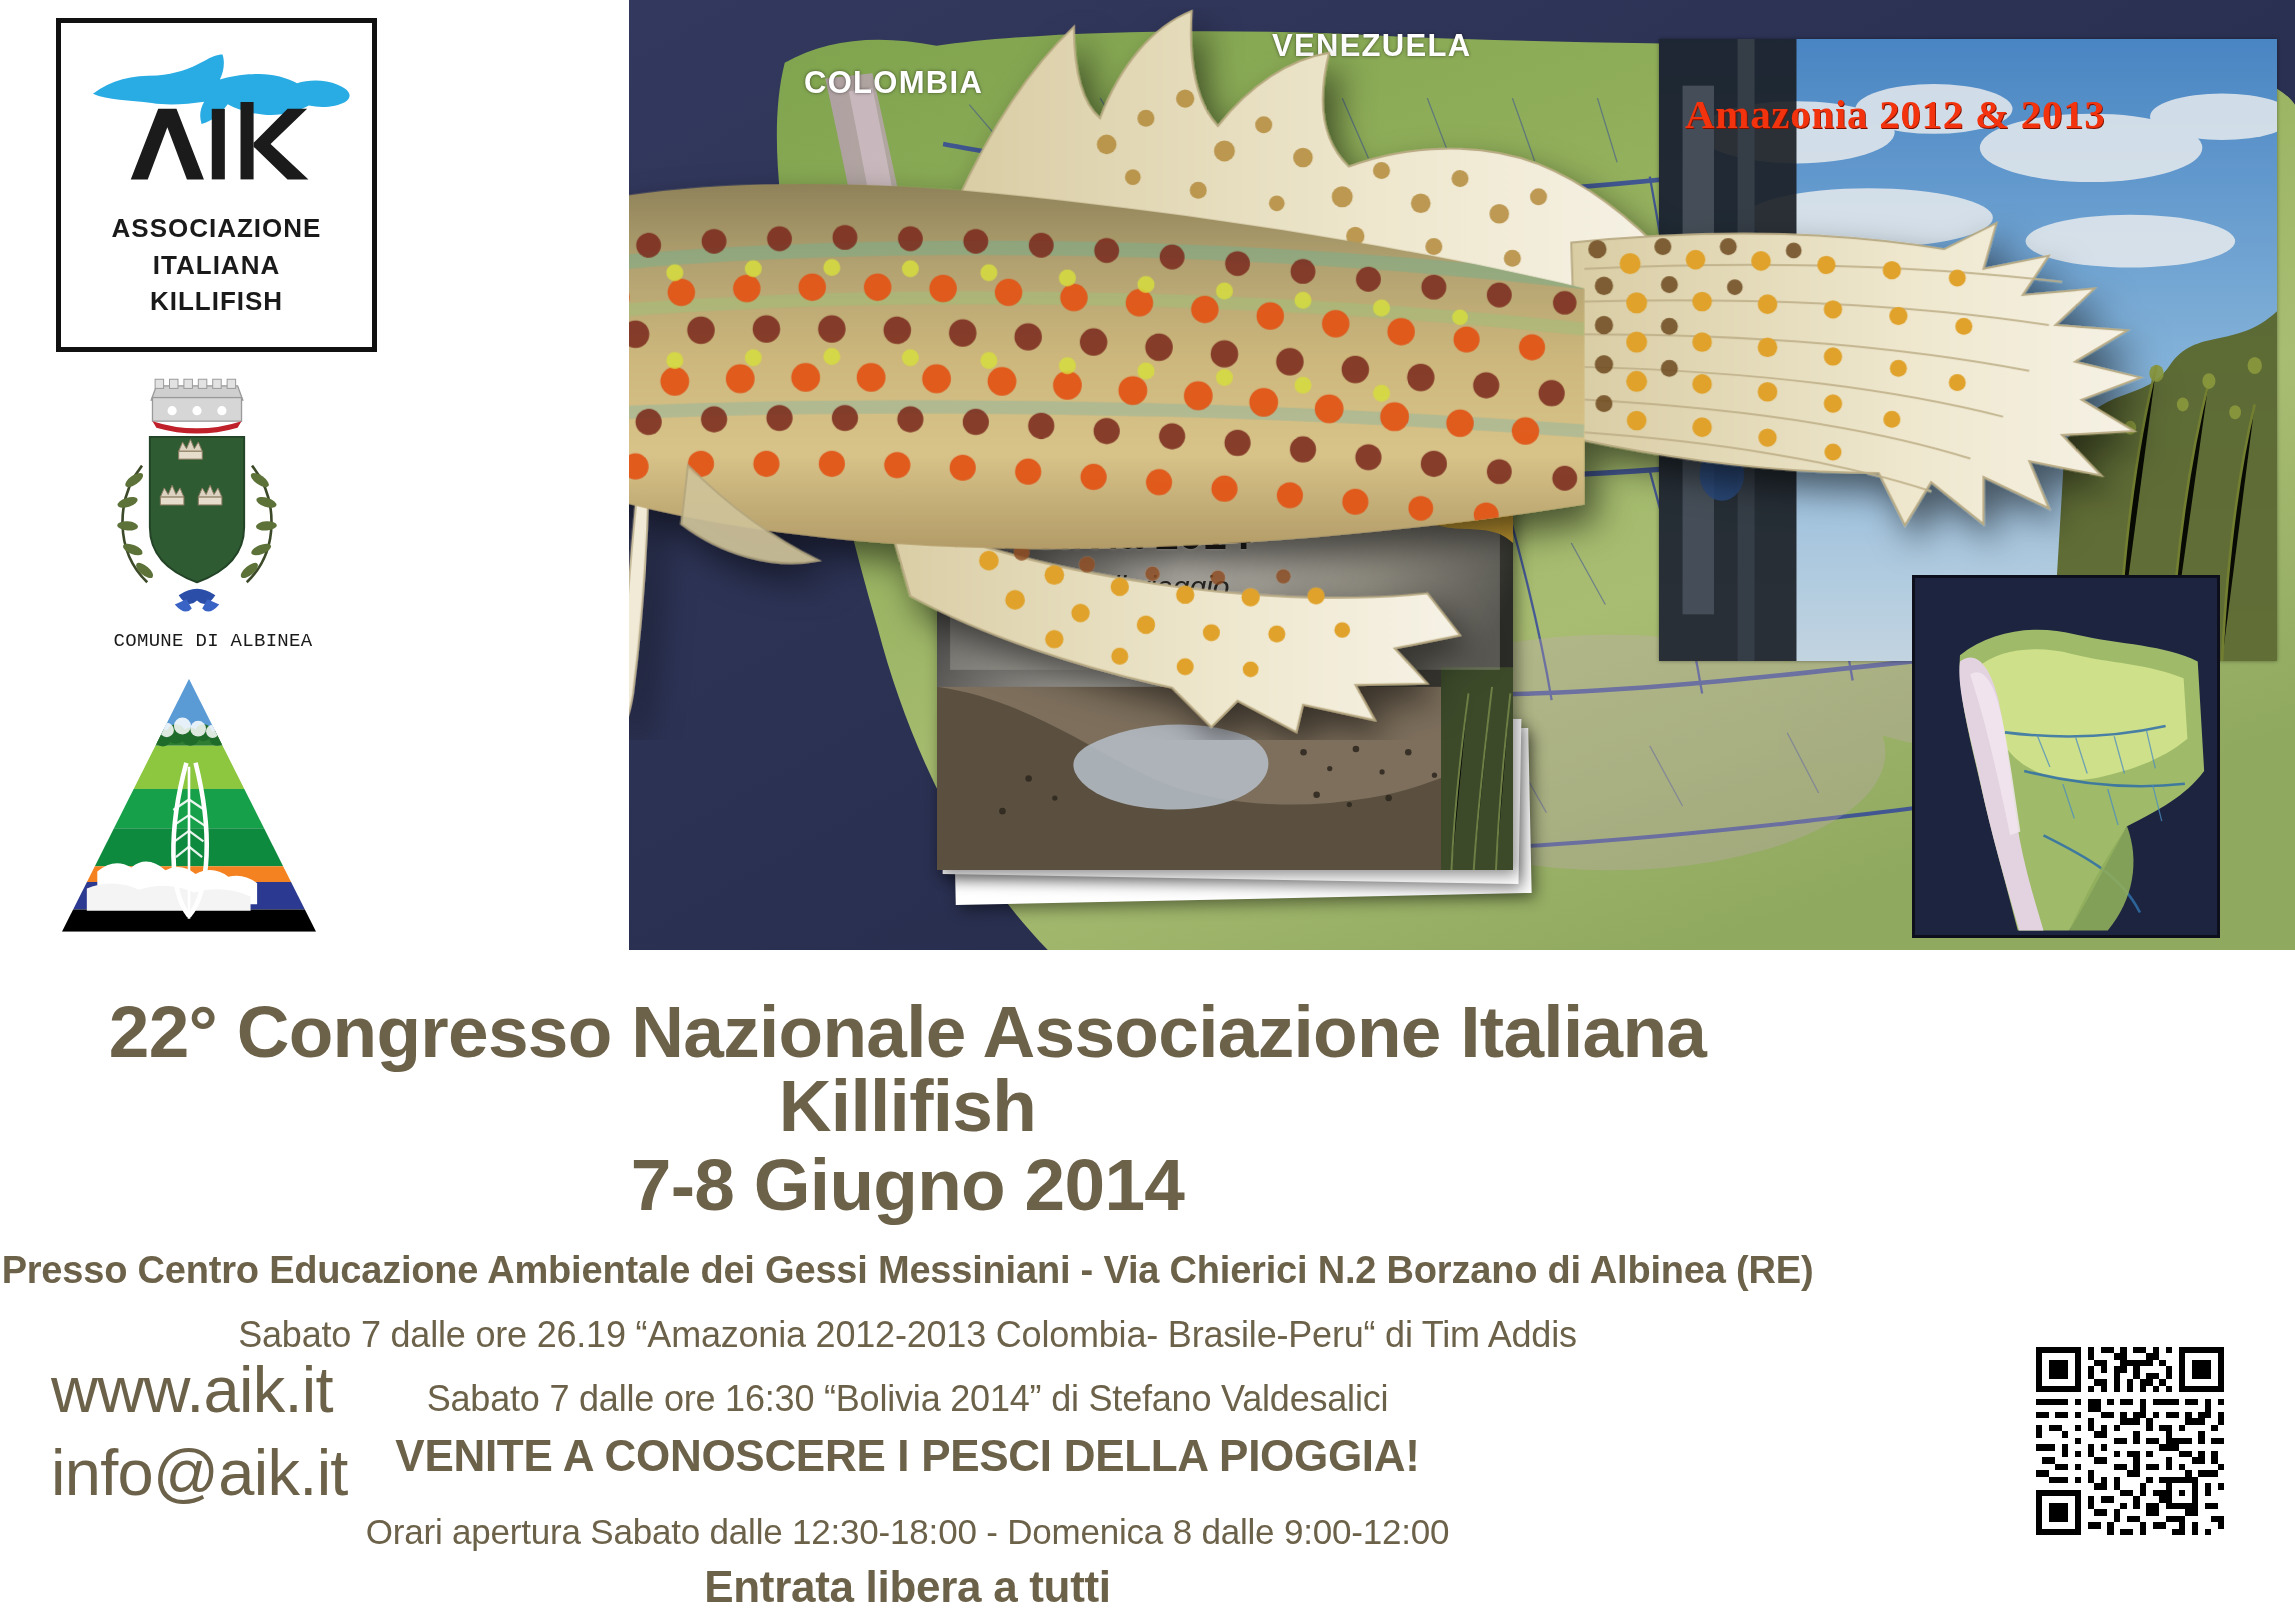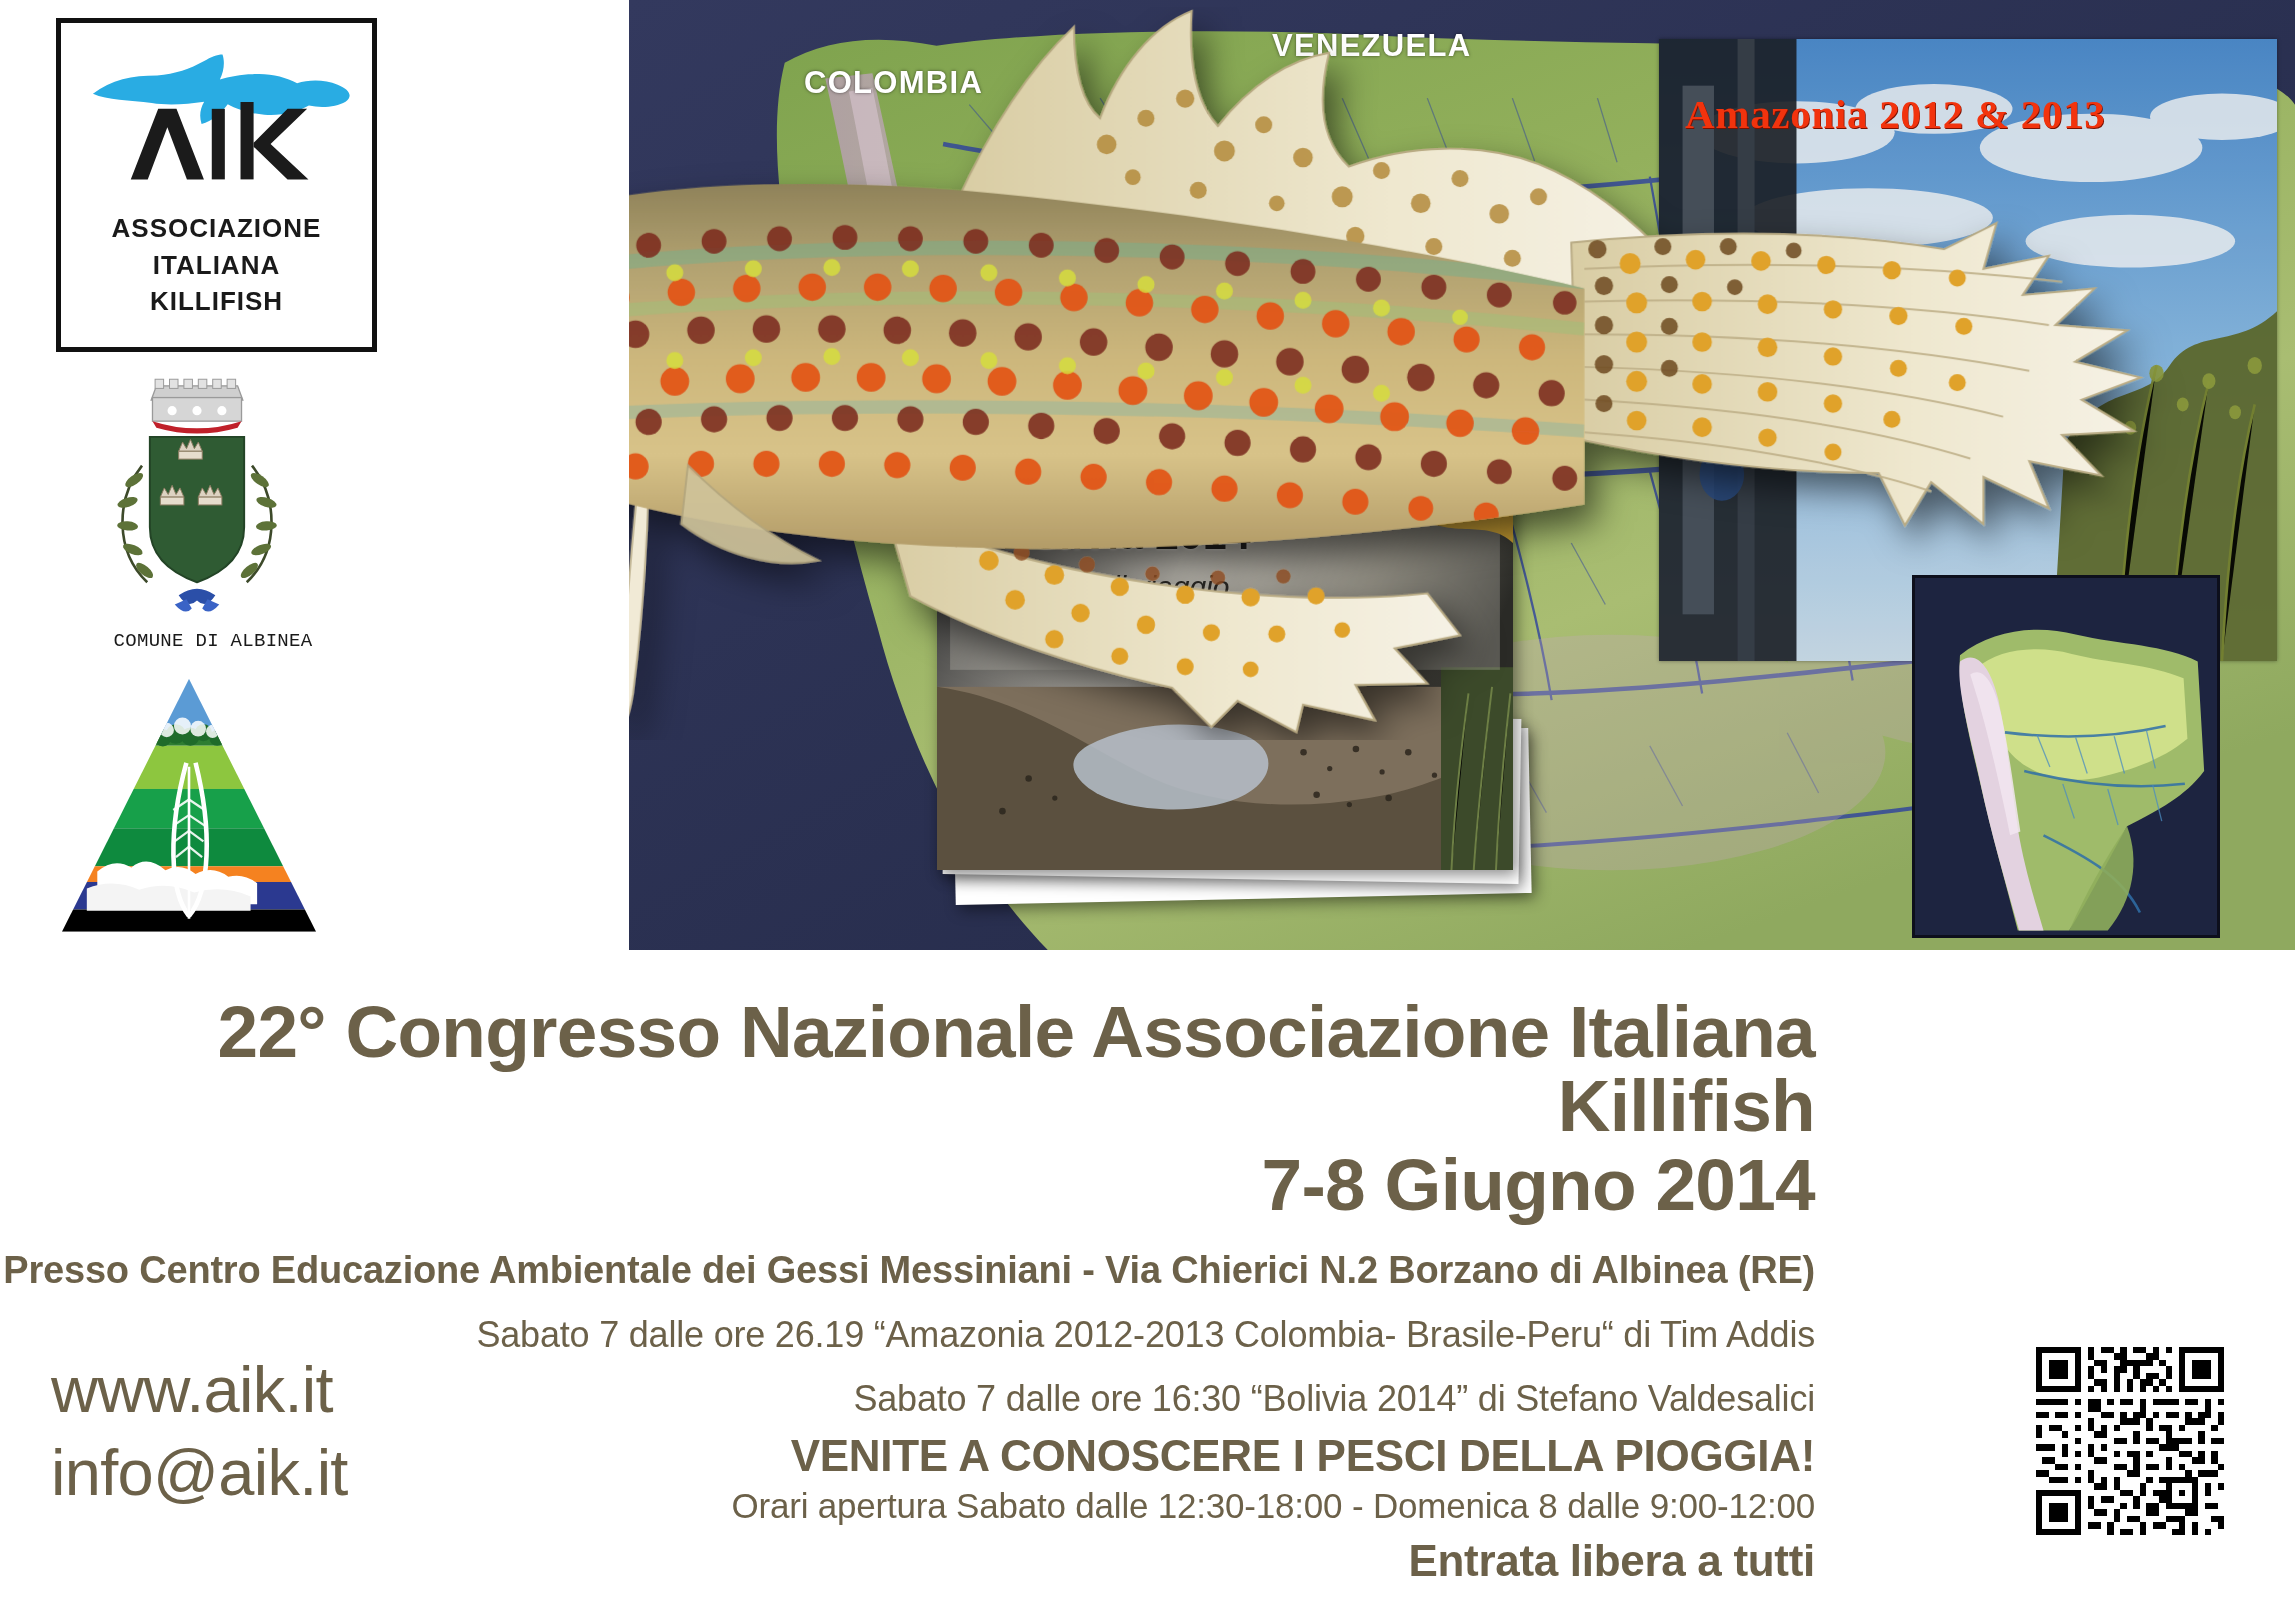--- a/index.html
+++ b/index.html
@@ -51,29 +51,29 @@
                color:#2a2825;font-family:"Liberation Sans",sans-serif;}
 
   #sa-inset{position:absolute;left:1283px;top:575px;width:308px;height:363px;
             border:3.3px solid #0d0f1c;box-sizing:border-box;overflow:hidden;}
 
   
   #fish-wrap{position:absolute;left:118px;top:0px;width:2179px;height:733px;
              pointer-events:none;}
 
   
-  #text-block{position:absolute;left:0;top:995px;width:1815px;text-align:right;}
+  #text-block{position:absolute;left:0;top:995px;width:1815px;text-align:center;}
   .t-brown{color:#6c6149;}
   #title1{font-size:73px;font-weight:bold;letter-spacing:-0.7px;line-height:1.02;}
   #title2{font-size:73px;font-weight:bold;letter-spacing:-0.7px;line-height:1.12;}
   #venue{font-size:38px;font-weight:bold;margin-top:23.6px;letter-spacing:-0.2px;}
   #talk1{font-size:36px;margin-top:22px;letter-spacing:-0.2px;}
   #talk2{font-size:36px;margin-top:22px;letter-spacing:-0.2px;}
   #slogan{font-size:44px;font-weight:bold;margin-top:10.5px;letter-spacing:-0.3px;}
-  #hours{font-size:35px;margin-top:5px;letter-spacing:-0.2px;}
+  #hours{font-size:35px;margin-top:31px;letter-spacing:-0.2px;}
   #free{font-size:44px;font-weight:bold;margin-top:10.5px;letter-spacing:-0.3px;}
 
   #contact{position:absolute;left:51px;top:1348px;width:497px;}
   .contact-line{font-size:65px;font-weight:normal;color:#6c6149;line-height:1.28;
                 letter-spacing:-0.7px;}
 
   #qr{position:absolute;left:2036px;top:1347px;width:188px;height:188px;background:#fff;}
 </style>
 </head>
 <body>

